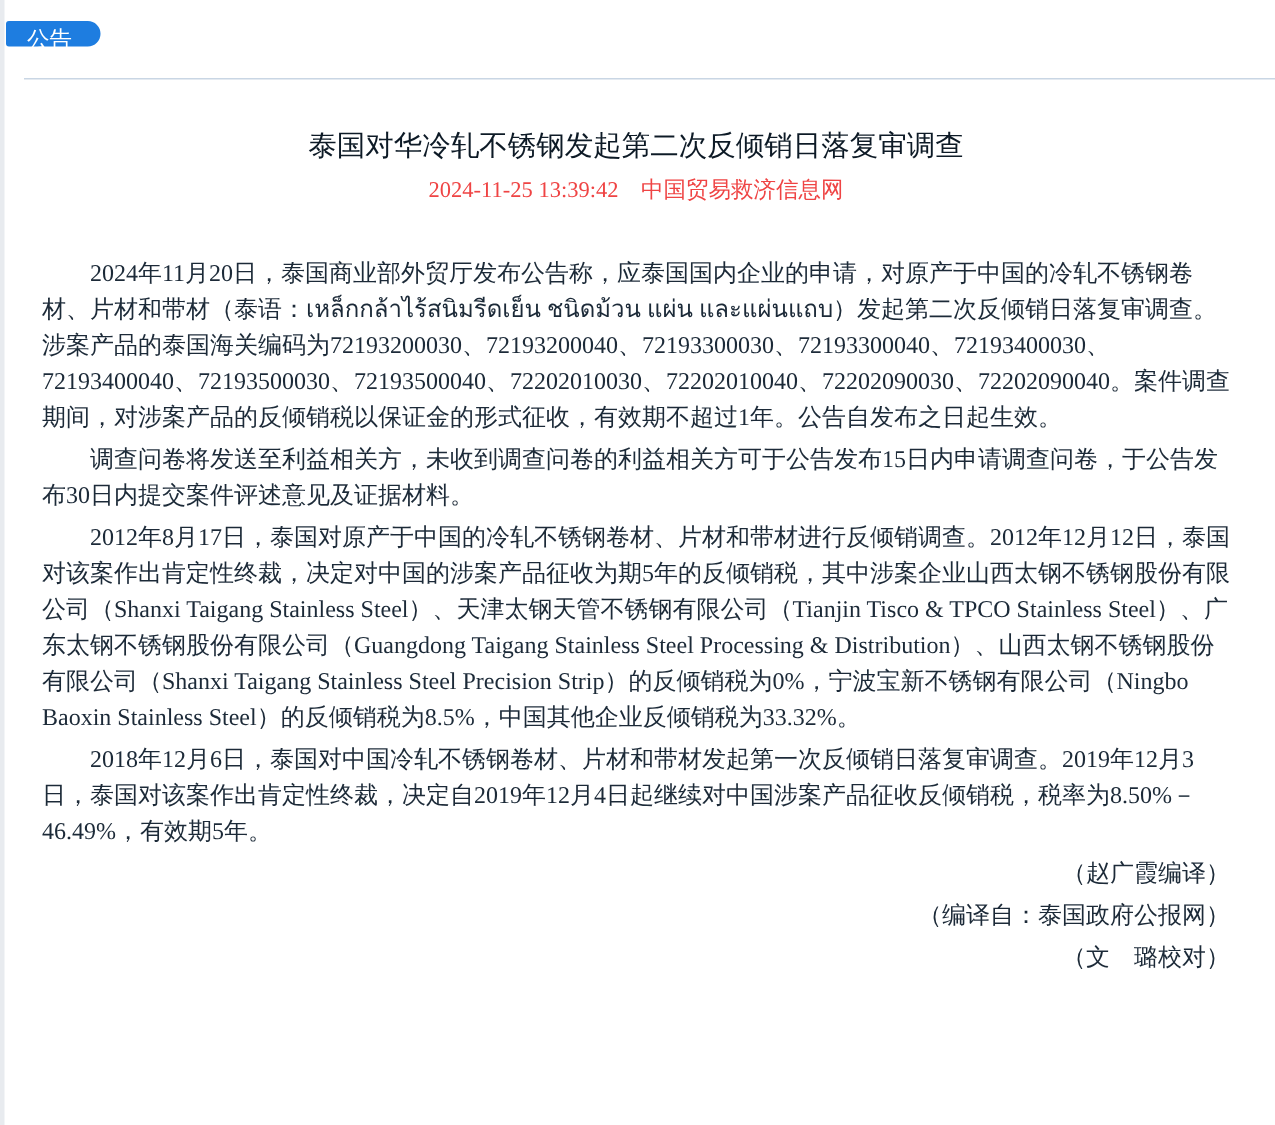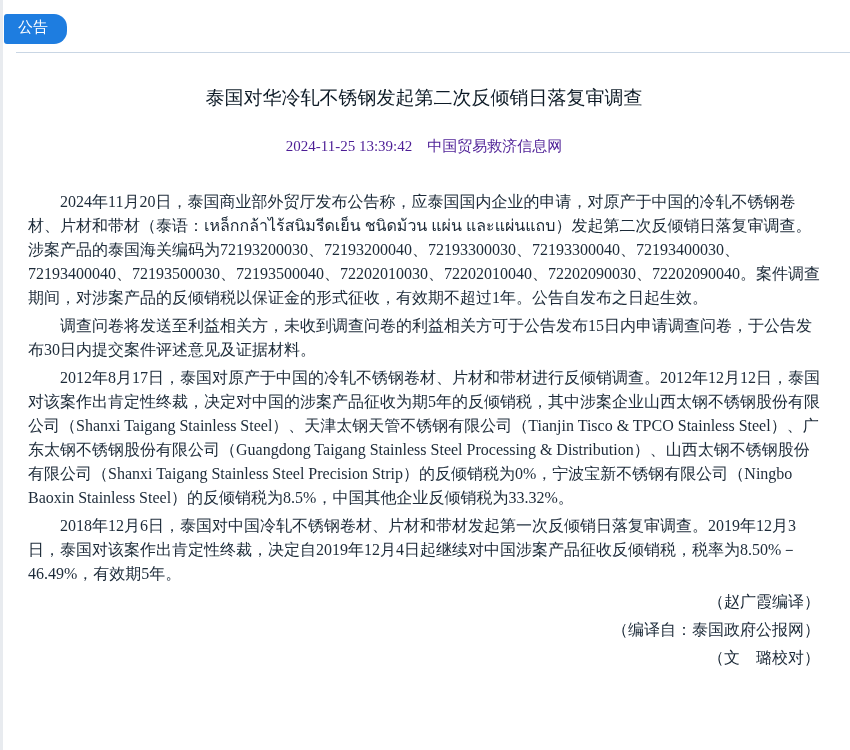--- a/index.html
+++ b/index.html
@@ -14,21 +14,21 @@
   }
   .left-strip {
     position: absolute;
     left: 0; top: 0;
     width: 3px; height: 750px;
     background: #e8ebef;
   }
   .badge {
     position: absolute;
     left: 4px; top: 14px;
-    height: 30px;
+    height: 17px;
     line-height: 25px;
     padding: 0 19px 0 14px;
     background: #1e7de0;
     color: #ffffff;
     font-size: 15px;
     font-family: "Liberation Sans", "DejaVu Sans", sans-serif;
     border-radius: 3px 13px 13px 3px;
     cursor: pointer;
   }
   .divider {
@@ -44,25 +44,25 @@
   }
   .article h1 {
     margin: 33px 0 0 0;
     text-align: center;
     font-size: 19px;
     font-weight: normal;
     color: #0d1a26;
     line-height: 26px;
   }
   .meta {
-    margin-top: 24px;
+    margin-top: 5px;
     text-align: center;
     font-size: 15px;
     line-height: 22px;
-    color: #4c1d95;
+    color: #ef4444;
   }
   .meta .src { margin-left: 15px; }
   .article p {
     font-size: 16px;
     line-height: 24px;
     margin: 4px 0 0 0;
     text-indent: 2em;
     color: #1c2a38;
   }
   .article p.first { margin-top: 33px; }

